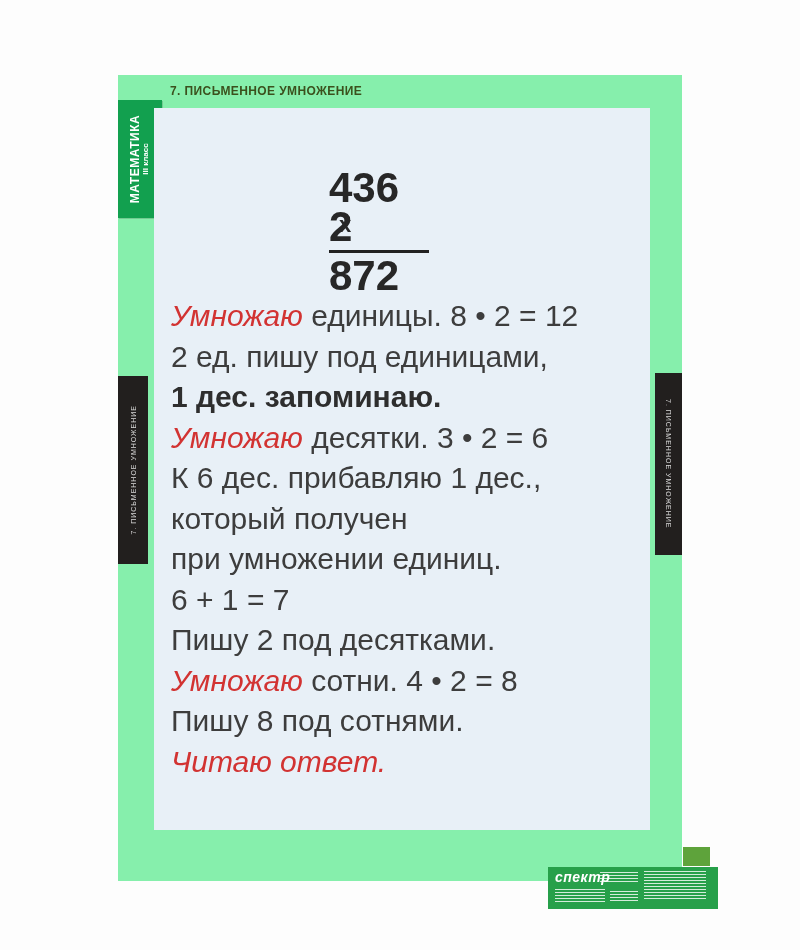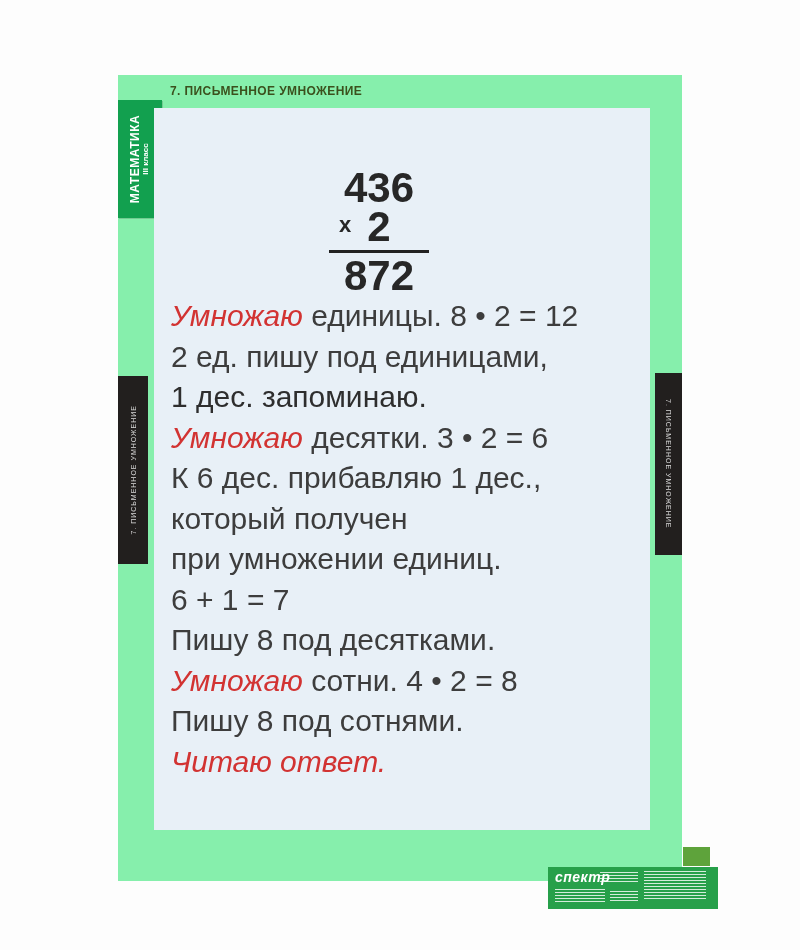--- a/index.html
+++ b/index.html
@@ -28,34 +28,34 @@
   .card{
     position:absolute;left:36px;top:33px;width:496px;height:722px;
     background:#e8f0f7;
   }
   .page-title{
     position:absolute;left:17px;top:6px;width:470px;
     font-size:35px;font-weight:bold;color:#32329b;letter-spacing:.5px;white-space:nowrap;
   }
   .mult{
     position:absolute;left:175px;top:60px;width:100px;
-    text-align:center;font-weight:bold;font-size:42px;color:#272727;
+    text-align:left;font-weight:bold;font-size:42px;color:#272727;
   }
   .mrow{height:39px;line-height:39px;position:relative;}
   .msign{
     position:absolute;left:10px;top:7px;font-size:22px;line-height:22px;font-weight:bold;
   }
   .product-row{border-top:3px solid #222;margin-top:4px;height:44px;line-height:46px;}
   .steps{
     position:absolute;left:17px;top:188px;width:470px;
     font-size:30px;color:#3d3d3d;
   }
   .step{height:40.5px;line-height:40.5px;white-space:nowrap;}
   .step .red{color:#d23332;font-style:italic;}
-  .step.bold{font-weight:normal;color:#2e2e2e;}
+  .step.bold{font-weight:bold;color:#2e2e2e;}
   .side-strip{
     position:absolute;background:#221f1e;display:flex;align-items:center;justify-content:center;
   }
   .strip-left{left:0px;top:301px;width:30px;height:188px;}
   .strip-right{left:537px;top:298px;width:27px;height:182px;}
   .strip-text{
     color:#d9d9d9;font-size:7px;letter-spacing:1px;white-space:nowrap;
     writing-mode:vertical-rl;
   }
   .strip-left .strip-text{transform:rotate(180deg);}
@@ -119,21 +119,21 @@
 
     <div class="steps" id="steps">
         <div class="step"><span class="red">Умножаю</span><span> единицы. 8 • 2 = 12</span></div>
         <div class="step"><span>2 ед. пишу под единицами,</span></div>
         <div class="step bold"><span>1 дес. запоминаю.</span></div>
         <div class="step"><span class="red">Умножаю</span><span> десятки. 3 • 2 = 6</span></div>
         <div class="step"><span>К 6 дес. прибавляю 1 дес.,</span></div>
         <div class="step"><span>который получен</span></div>
         <div class="step"><span>при умножении единиц.</span></div>
         <div class="step"><span>6 + 1 = 7</span></div>
-        <div class="step"><span>Пишу 8 под десятками.</span></div>
+        <div class="step"><span>Пишу 2 под десятками.</span></div>
         <div class="step"><span class="red">Умножаю</span><span> сотни. 4 • 2 = 8</span></div>
         <div class="step"><span>Пишу 8 под сотнями.</span></div>
         <div class="step"><span class="red">Читаю ответ.</span><span></span></div>
       </div>
 
     <div class="footer-accent-square"></div>
 
     <div class="footer">
       <span class="footer-logo">спектр</span>
       <span class="fine-print fp1"></span>

